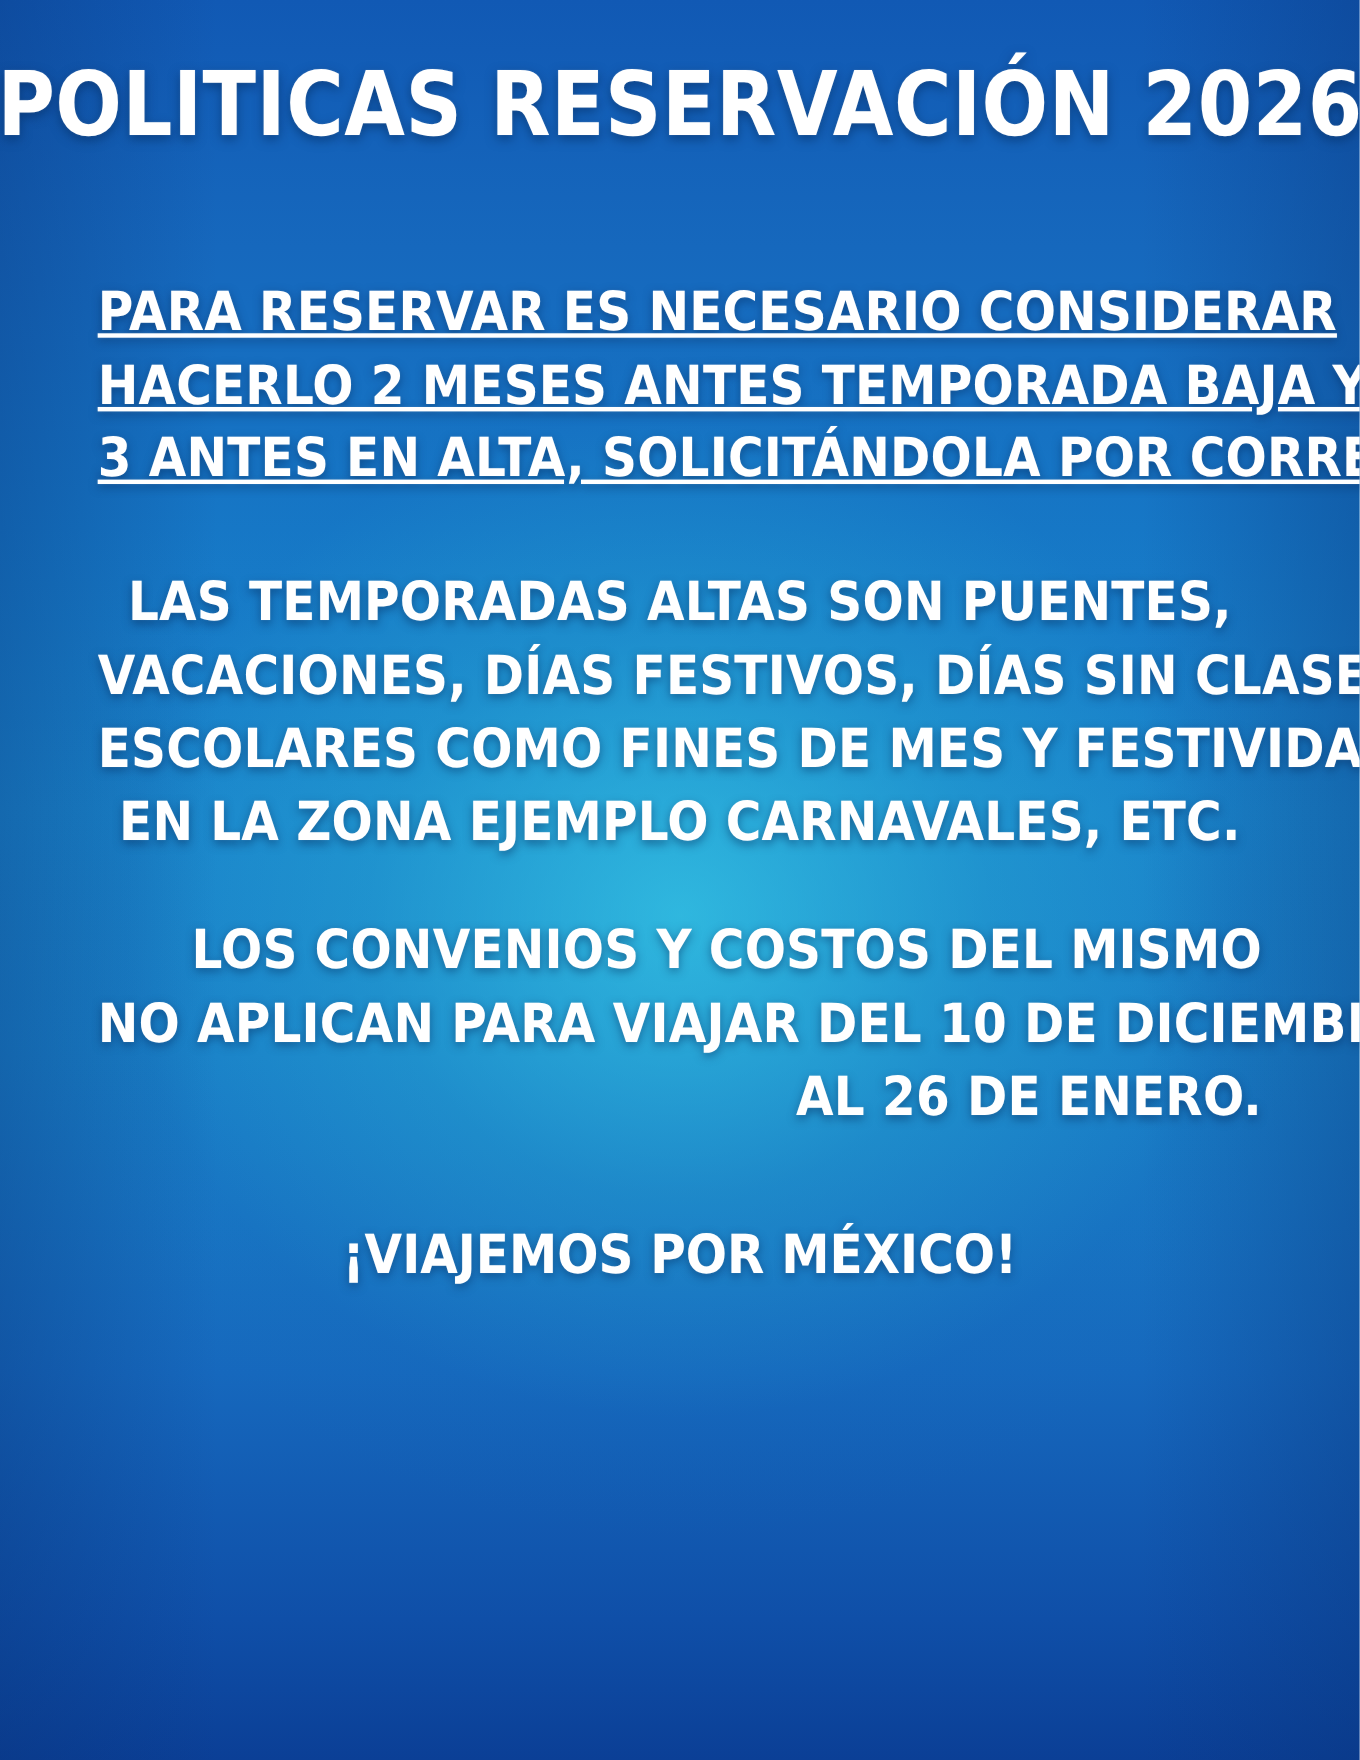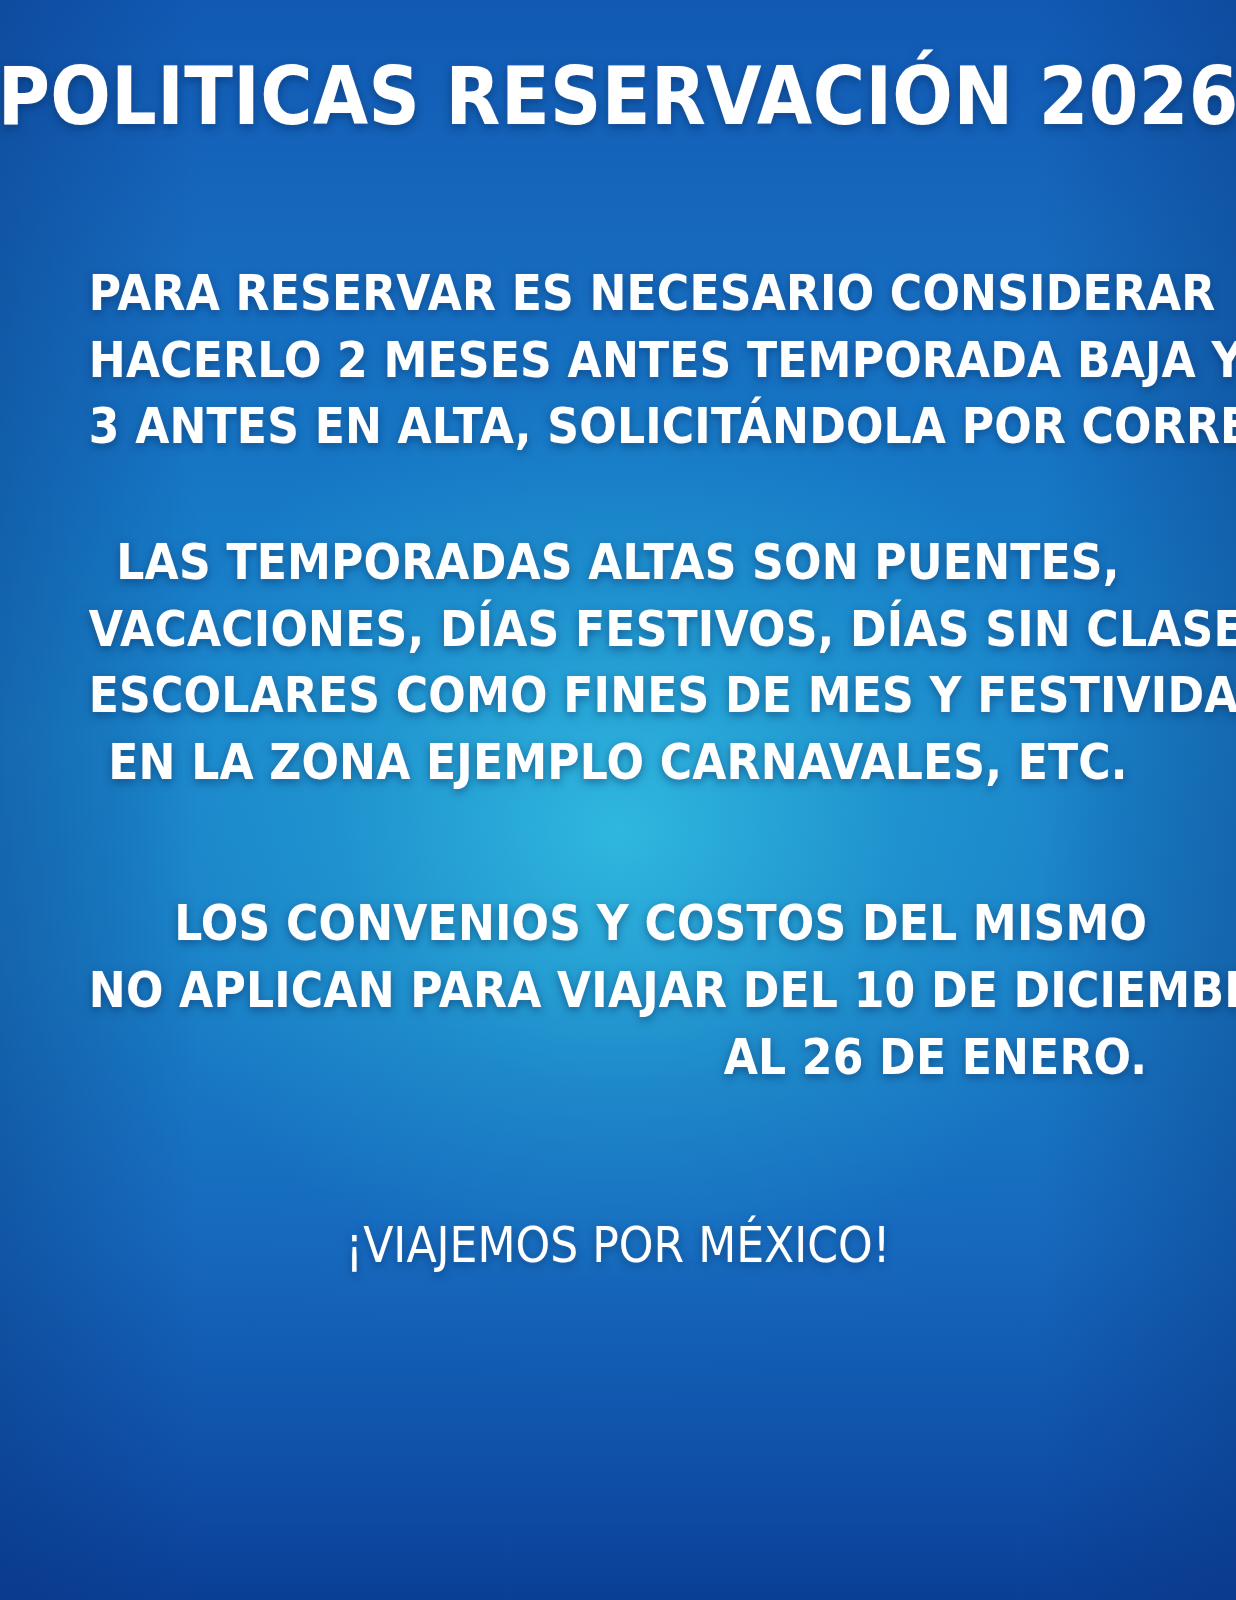--- a/index.html
+++ b/index.html
@@ -36,21 +36,20 @@
   .content {
     position: relative;
     z-index: 2;
     width: 100%;
     height: 100%;
     box-sizing: border-box;
     padding: 46px 30px 24px 30px;
     display: flex;
     flex-direction: column;
     align-items: center;
-    gap: 45px;
   }
 
   .headline {
     color: #ffffff;
     font-family: "DejaVu Sans", sans-serif;
     font-weight: 700;
     font-size: 81px;
     line-height: 1.05;
     letter-spacing: 0.5px;
     text-align: center;
@@ -72,30 +71,30 @@
     letter-spacing: 0.2px;
     text-shadow: 0 3px 9px rgba(4, 40, 90, 0.5), 0 0 2px rgba(255,255,255,0.2);
   }
 
   .block .line {
     display: block;
     transform: scaleX(0.9);
     white-space: nowrap;
   }
 
-  .block-1 { margin-top: 77px; }
-  .block-2 { margin-top: 24px; }
+  .block-1 { margin-top: 112px; text-decoration: underline; }
+  .block-2 { margin-top: 64px; }
   .block-3 { margin-top: 50px; text-align: right; }
 
   .closing {
     width: 100%;
     text-align: center;
     color: #ffffff;
     font-family: "DejaVu Sans", sans-serif;
-    font-weight: 400;
+    font-weight: 700;
     font-size: 49px;
     line-height: 1.3;
     margin-top: 78px;
     text-shadow: 0 3px 9px rgba(4, 40, 90, 0.5), 0 0 2px rgba(255,255,255,0.2);
   }
   .closing .line {
     display: block;
     transform: scaleX(0.9);
     white-space: nowrap;
   }

